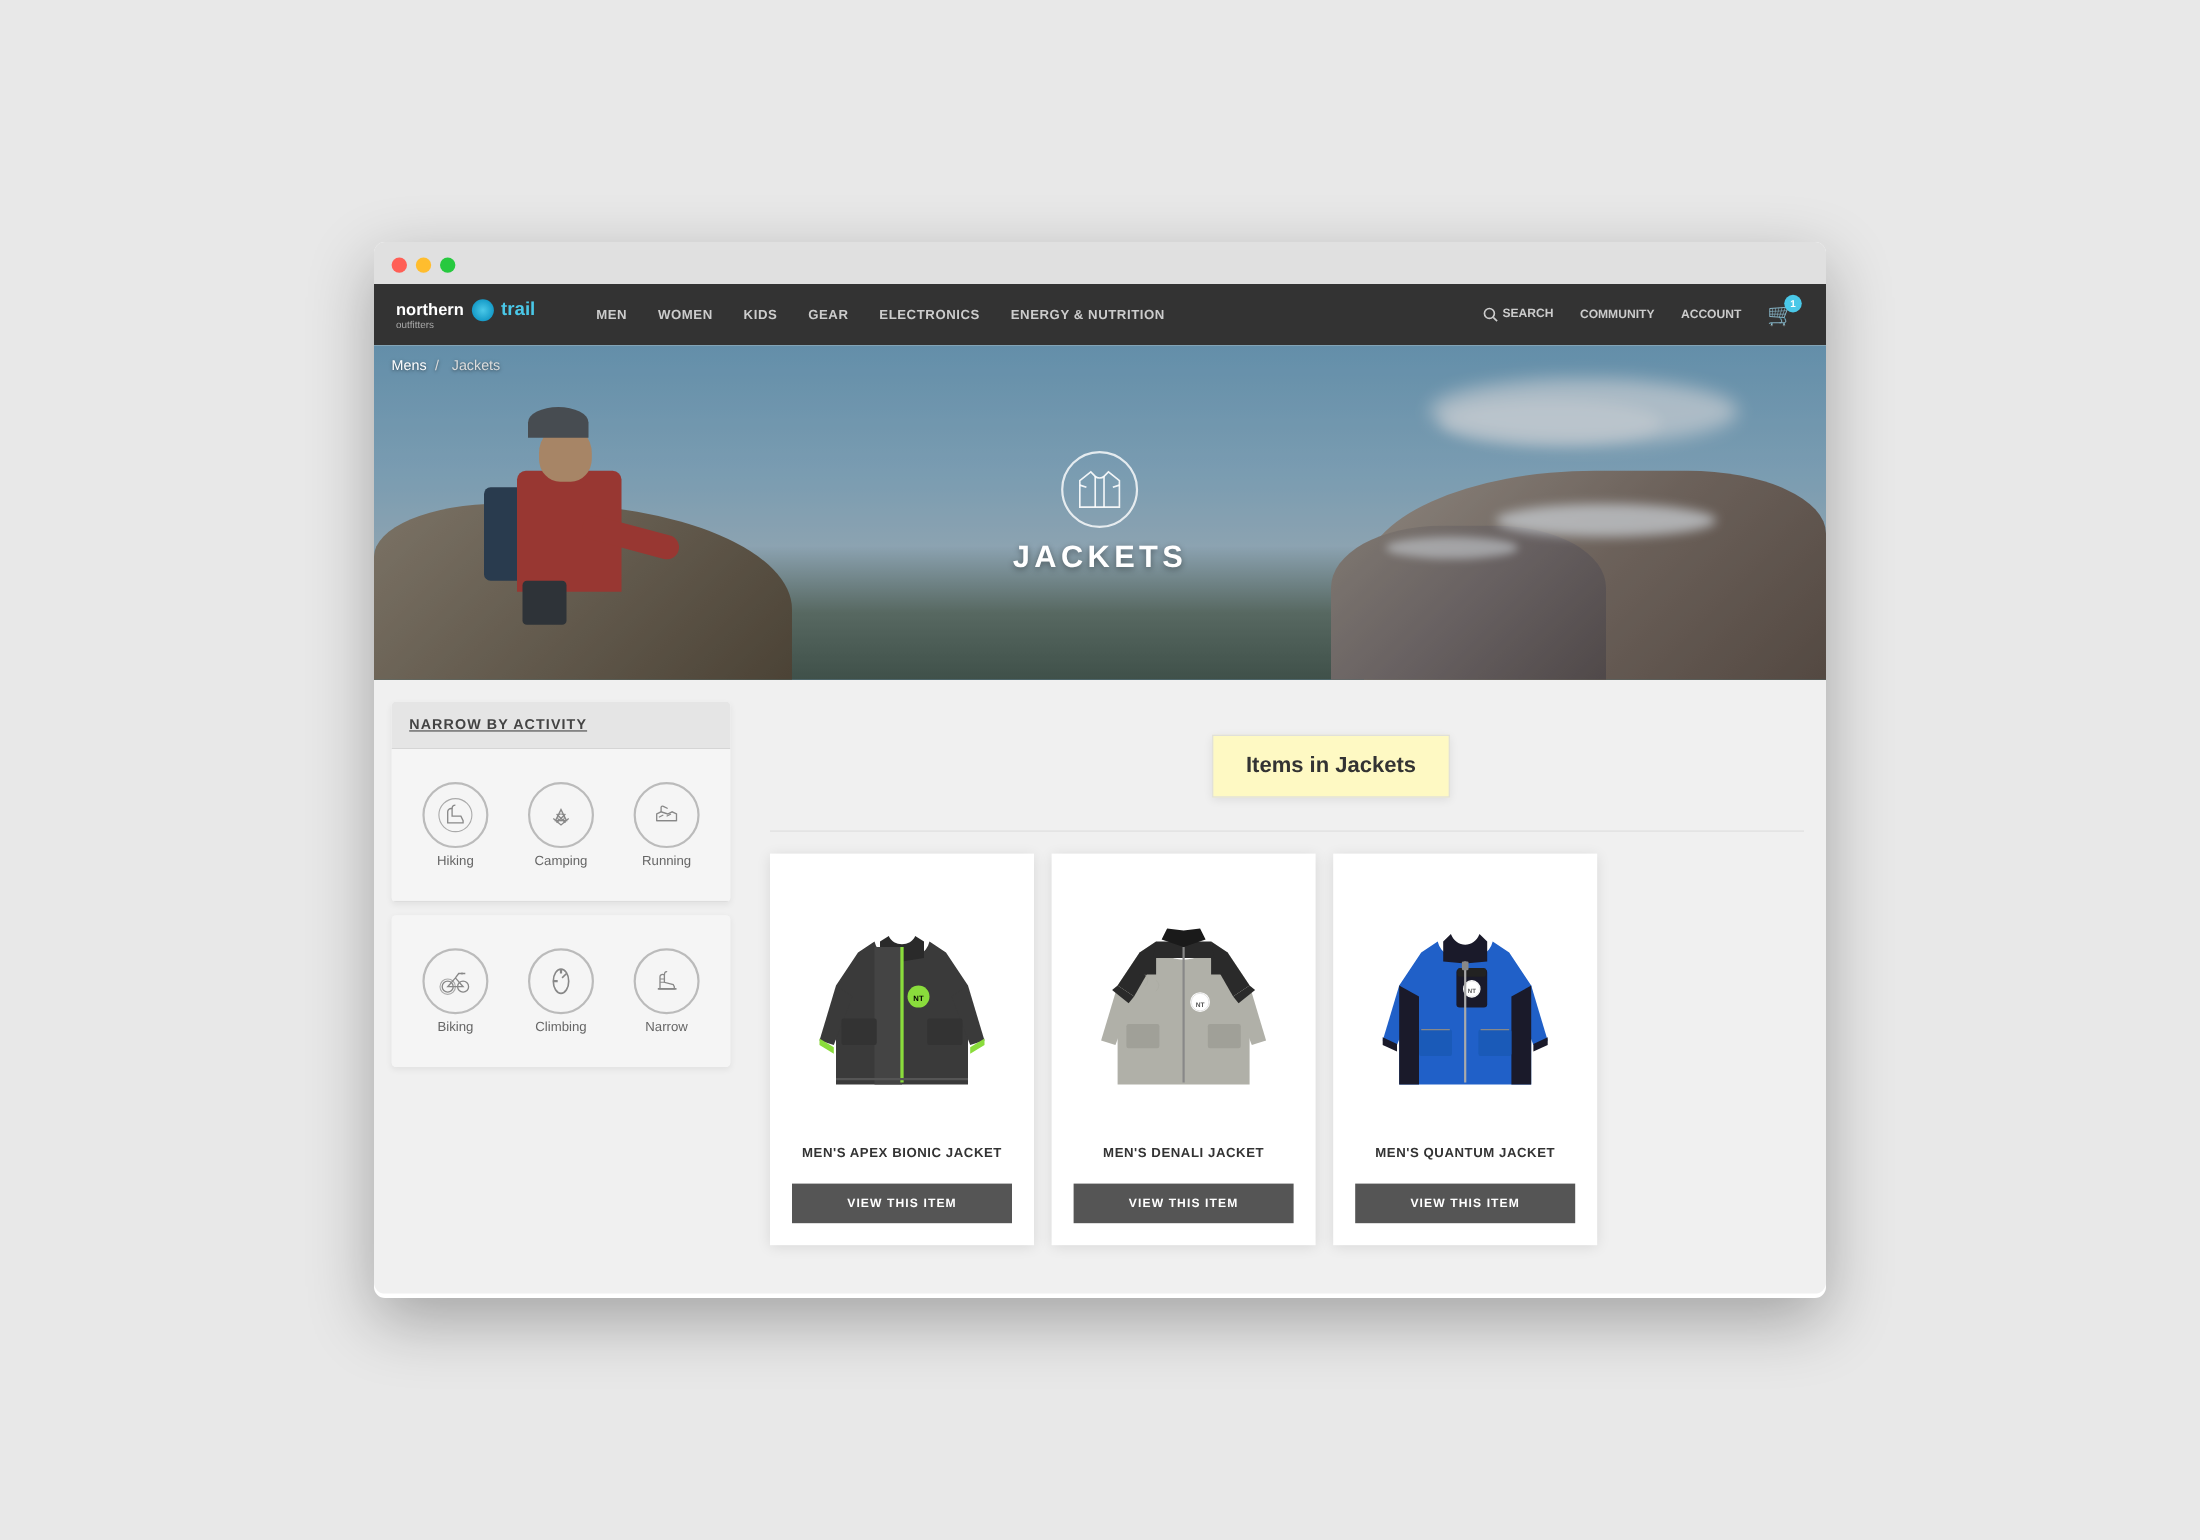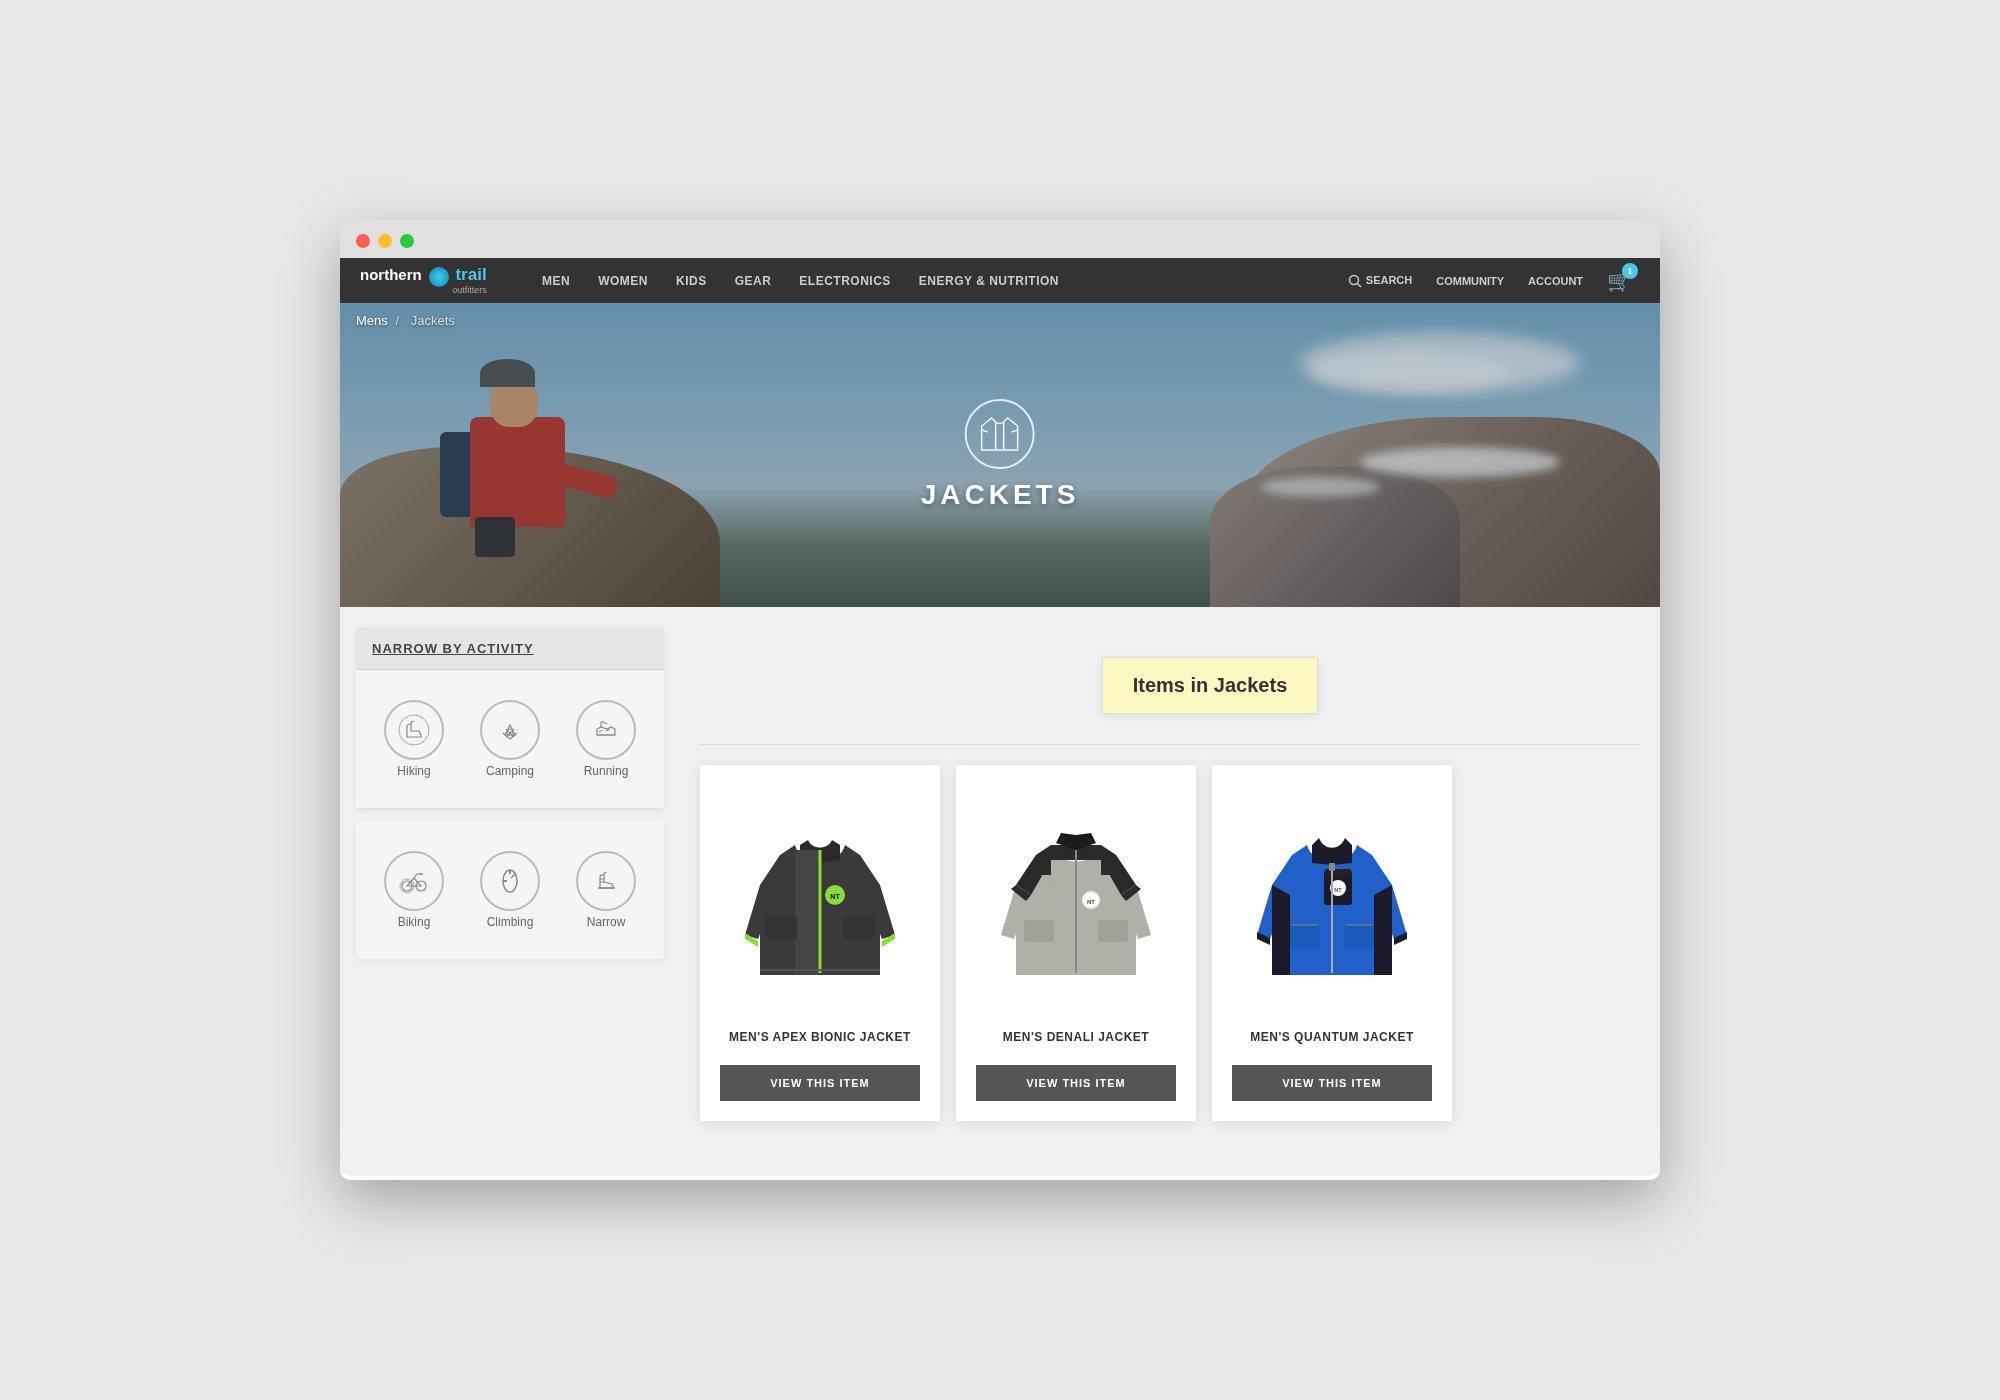--- a/index.html
+++ b/index.html
@@ -44,21 +44,21 @@
     .browser-content {
       background: #f0f0f0;
       border-radius: 0 0 10px 10px;
       overflow: hidden;
       height: calc(100% - 42px);
     }
 
     
     .navbar {
       background: #333;
-      height: 45px;
+      height: 56px;
       display: flex;
       align-items: center;
       padding: 0 20px;
       gap: 0;
     }
 
     .logo-area {
       display: flex;
       align-items: center;
       margin-right: 20px;
@@ -381,21 +381,21 @@
 
   <div class="browser-content">
 
     <nav class="navbar">
       <div class="logo-area">
         <div class="logo-text">
           <span class="northern">northern</span>
           <span style="display:inline-block;width:20px;height:20px;background:radial-gradient(circle,#4ac8e8,#0088bb);border-radius:50%;margin:0 3px;vertical-align:middle;"></span>
           <span class="trail" style="color:#4ac8e8;font-weight:bold;font-size:17px;">trail</span>
           <br>
-          <span style="font-size:9px;color:#aaa;display:block;text-align:right;margin-top:-2px;">outfitters</span>
+          <span style="font-size:9px;color:#aaa;display:block;text-align:left;margin-top:-2px;">outfitters</span>
         </div>
       </div>
 
       <div class="nav-links">
         <span class="nav-link">MEN</span>
         <span class="nav-link">WOMEN</span>
         <span class="nav-link">KIDS</span>
         <span class="nav-link">GEAR</span>
         <span class="nav-link">ELECTRONICS</span>
         <span class="nav-link">ENERGY &amp; NUTRITION</span>

